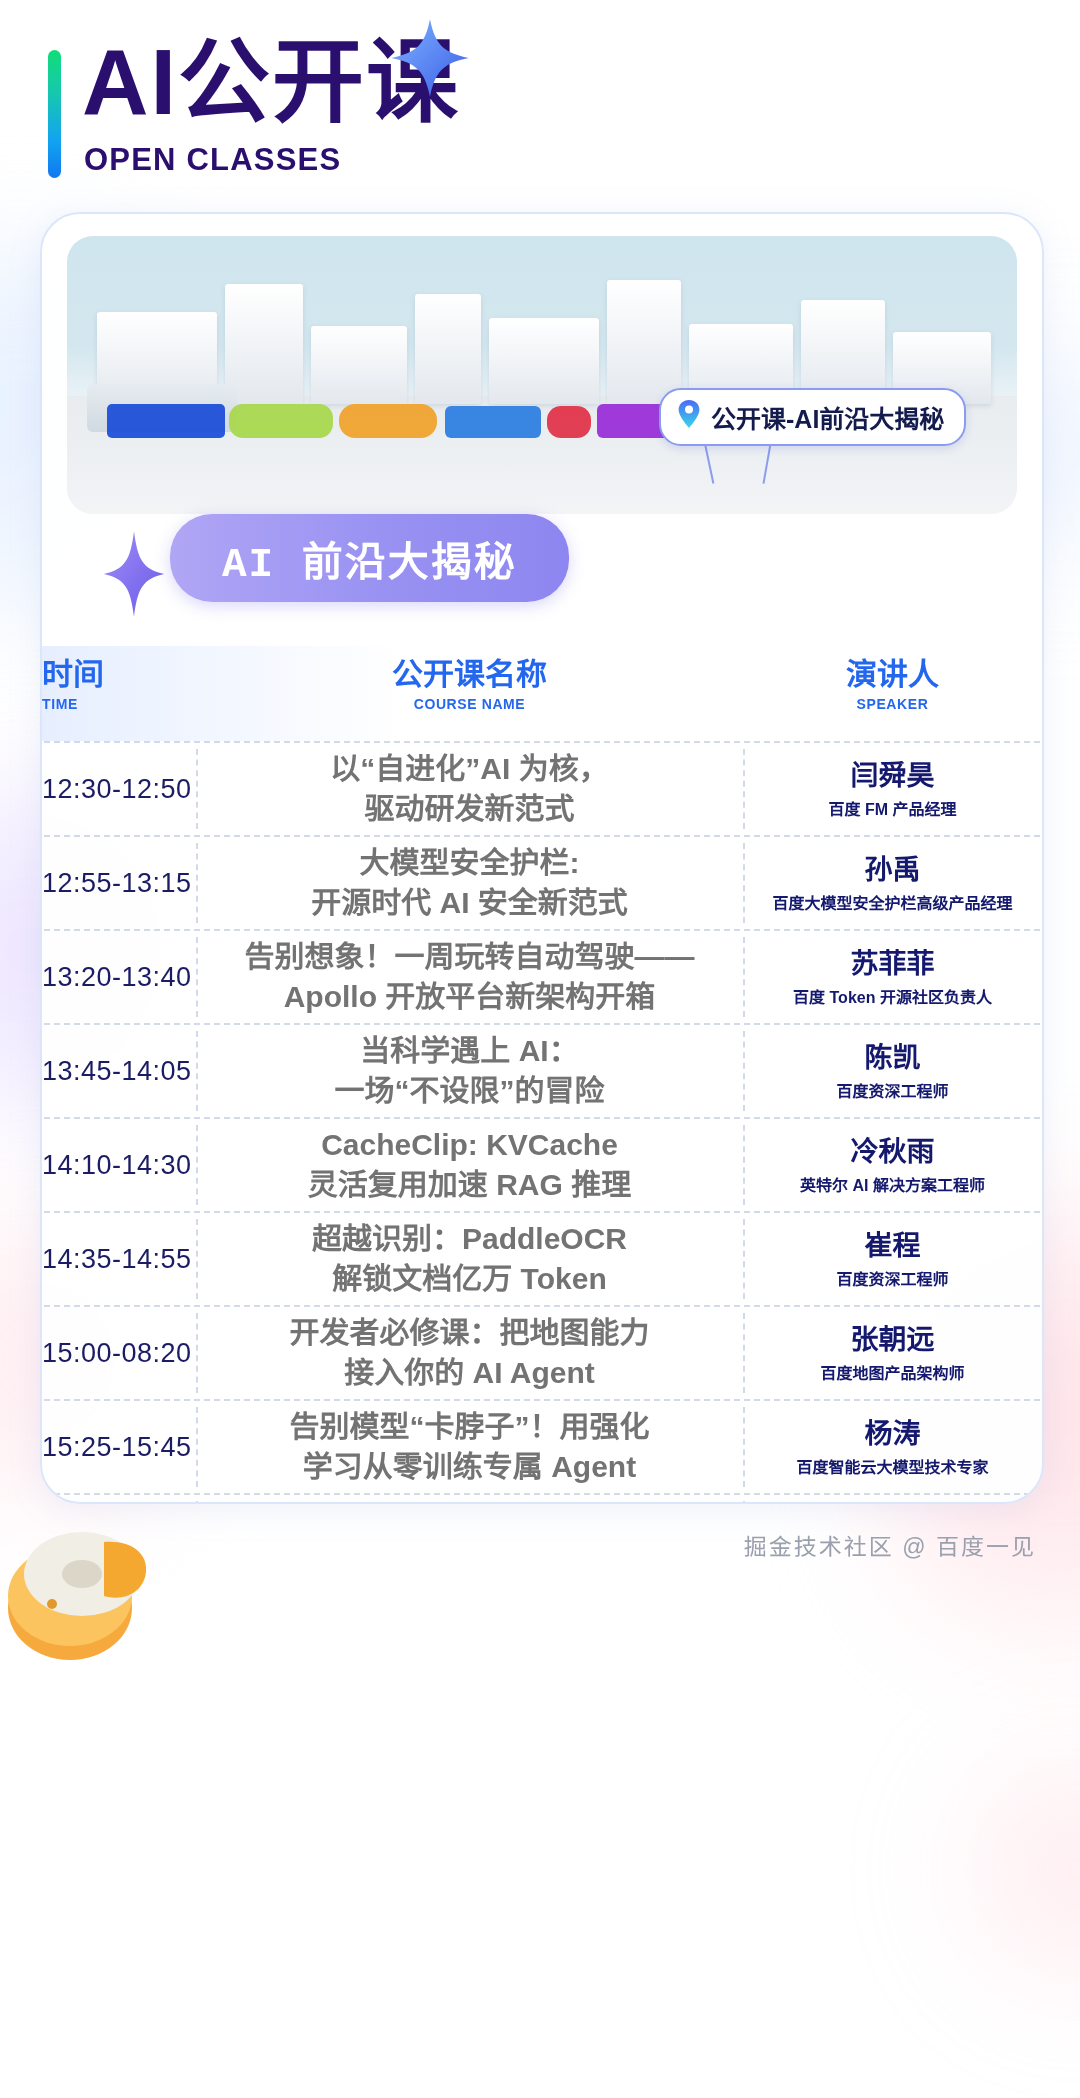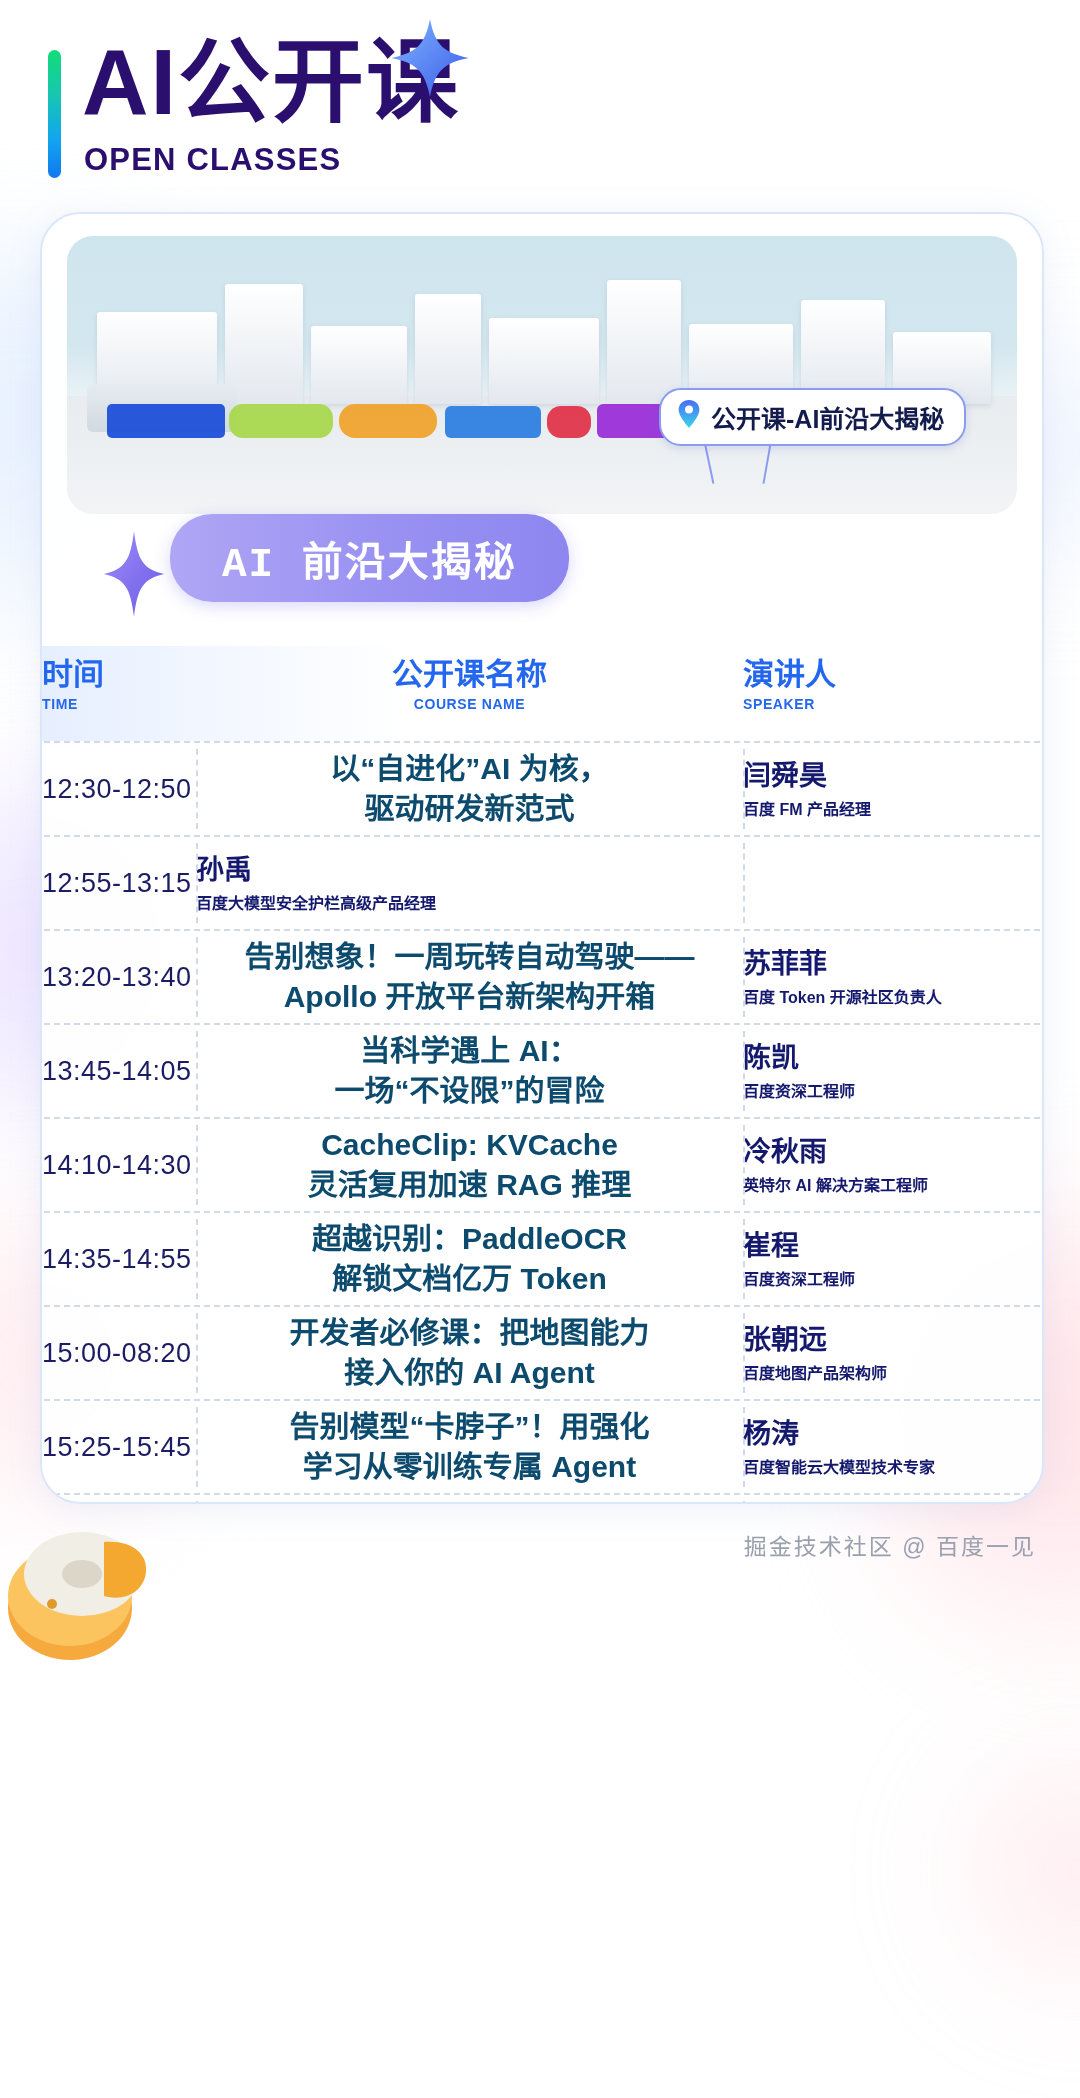--- a/index.html
+++ b/index.html
@@ -69,29 +69,29 @@
     box-shadow:0 4px 16px rgba(140,130,240,.32);font-family:Liberation Mono, monospace;}
   .pill-text{font-size:41px;font-weight:700;color:#ffffff;letter-spacing:2px;white-space:nowrap;}
   .spark-pill{position:absolute;left:60px;top:316px;width:64px;height:88px;}
 
   
   .table{position:absolute;left:0;top:432px;width:1000px;}
   .thead{display:flex;height:83px;align-items:flex-start;padding-top:12px;
          background:linear-gradient(90deg,rgba(226,236,255,.85) 0%,rgba(255,255,255,0) 36%);}
   .col-time{width:154px;flex:0 0 154px;text-align:left;}
   .col-name{width:547px;flex:0 0 547px;text-align:center;}
-  .col-spk{width:299px;flex:0 0 299px;}
+  .col-spk{width:299px;flex:0 0 299px;text-align:center;}
   .th-cn{font-size:31px;font-weight:700;color:#2467ef;line-height:1.1;}
   .th-en{font-size:14px;font-weight:700;color:#2467ef;letter-spacing:.6px;margin-top:4px;}
   .sep{height:0;border-top:2px dashed #d2daea;margin:0 2px;}
   .row{display:flex;align-items:center;min-height:92px;position:relative;}
   .row .col-time{color:#1b1c63;font-size:27px;font-weight:500;letter-spacing:.5px;}
   .vline{position:absolute;top:6px;bottom:6px;border-left:2px dashed #d2daea;}
   .vl-1{left:154px;} .vl-2{left:701px;}
-  .c-title{font-size:30px;font-weight:700;color:#0c4a6e;line-height:1.32;padding:0 10px;}
+  .c-title{font-size:30px;font-weight:700;color:#737373;line-height:1.32;padding:0 10px;}
   .c-title .ln{display:block;}
   .spk-name{font-size:28px;font-weight:700;color:#14196e;line-height:1.2;}
   .spk-role{font-size:16px;font-weight:600;color:#14196e;margin-top:7px;line-height:1.2;}
 
   
   .footer{position:absolute;right:44px;top:1528px;font-size:23px;color:#9aa0ad;
     letter-spacing:2px;z-index:7;}
   .donut{position:absolute;left:8px;top:1500px;width:180px;height:170px;z-index:7;}
 </style>
 </head>
@@ -204,20 +204,26 @@
           <div class="col-spk">
             <div class="spk-name">闫舜昊</div>
             <div class="spk-role">百度 FM 产品经理</div>
           </div>
         </div>
         <div class="sep"></div>
         <div class="row">
           <div class="vline vl-1"></div>
           <div class="vline vl-2"></div>
           <div class="col-time">12:55-13:15</div>
+          <div class="col-name">
+            <div class="c-title">
+              <span class="ln">大模型安全护栏:</span>
+              <span class="ln">开源时代 AI 安全新范式</span>
+            </div>
+          </div>
           <div class="col-spk">
             <div class="spk-name">孙禹</div>
             <div class="spk-role">百度大模型安全护栏高级产品经理</div>
           </div>
         </div>
         <div class="sep"></div>
         <div class="row">
           <div class="vline vl-1"></div>
           <div class="vline vl-2"></div>
           <div class="col-time">13:20-13:40</div>

